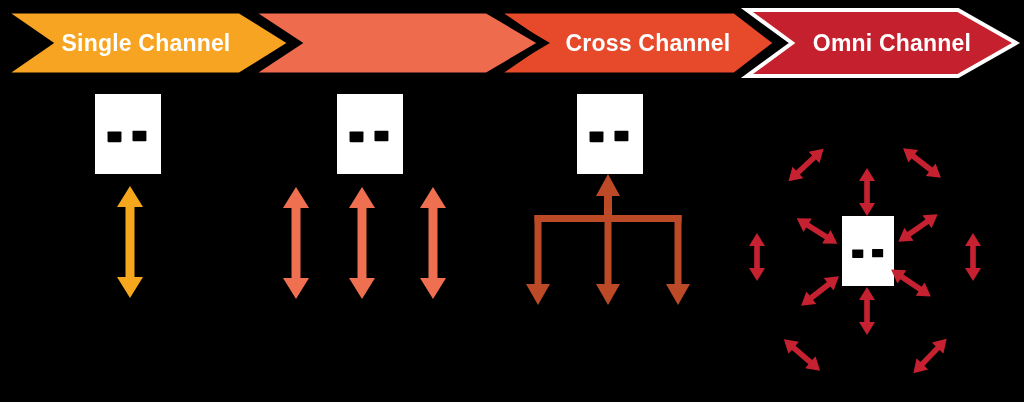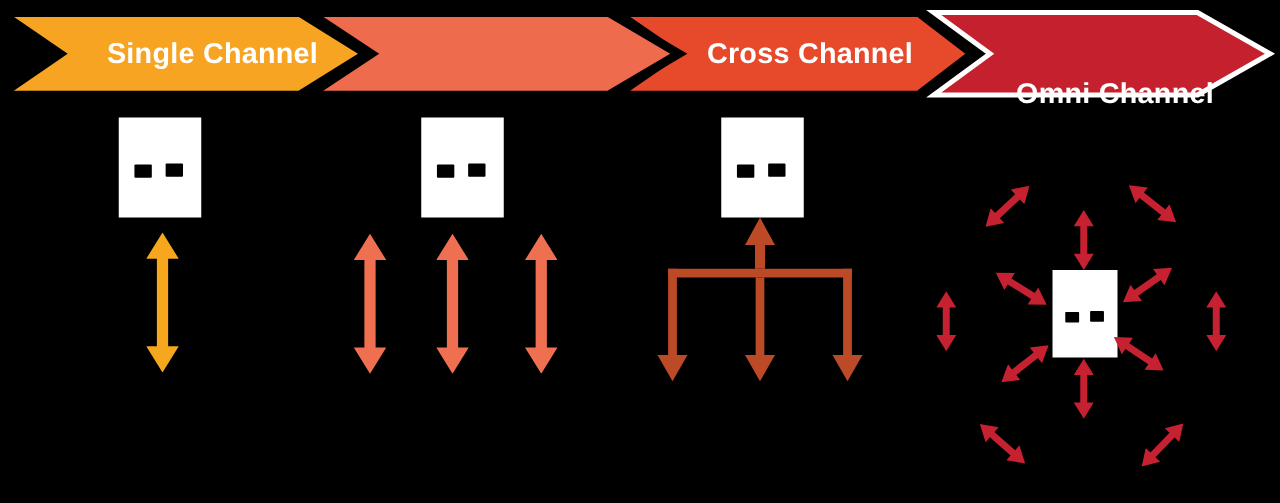--- a/index.html
+++ b/index.html
@@ -27,21 +27,21 @@
   .chev.gap{stroke:#000;stroke-width:7;}
   .chev.single{fill:var(--banner-single);}
   .chev.multi{fill:var(--banner-multi);}
   .chev.cross{fill:var(--banner-cross);}
   .chev.omni{fill:var(--banner-omni);stroke:var(--banner-omni-outline);stroke-width:4;}
   .banner-label{
     position:absolute;top:43px;transform:translate(-50%,-50%);
     color:var(--text);font-size:23px;font-weight:bold;white-space:nowrap;
     letter-spacing:.2px;
   }
-  .lbl-1{left:146px;margin-left:24px;} .lbl-2{left:396px;} .lbl-3{left:648px;} .lbl-4{left:892px;margin-top:32px;}
+  .lbl-1{left:146px;} .lbl-2{left:396px;} .lbl-3{left:648px;} .lbl-4{left:892px;}
 
   
   .person-box{position:absolute;background:var(--icon-bg);display:flex;align-items:center;justify-content:center;}
   .pb-lg{width:66px;height:80px;}
   .pb-sm{width:52px;height:70px;}
   .pb-1{left:95px;top:94px;} .pb-2{left:337px;top:94px;} .pb-3{left:577px;top:94px;}
   .pb-4{left:842px;top:216px;}
 
   
   .arr{position:absolute;line-height:0;}

